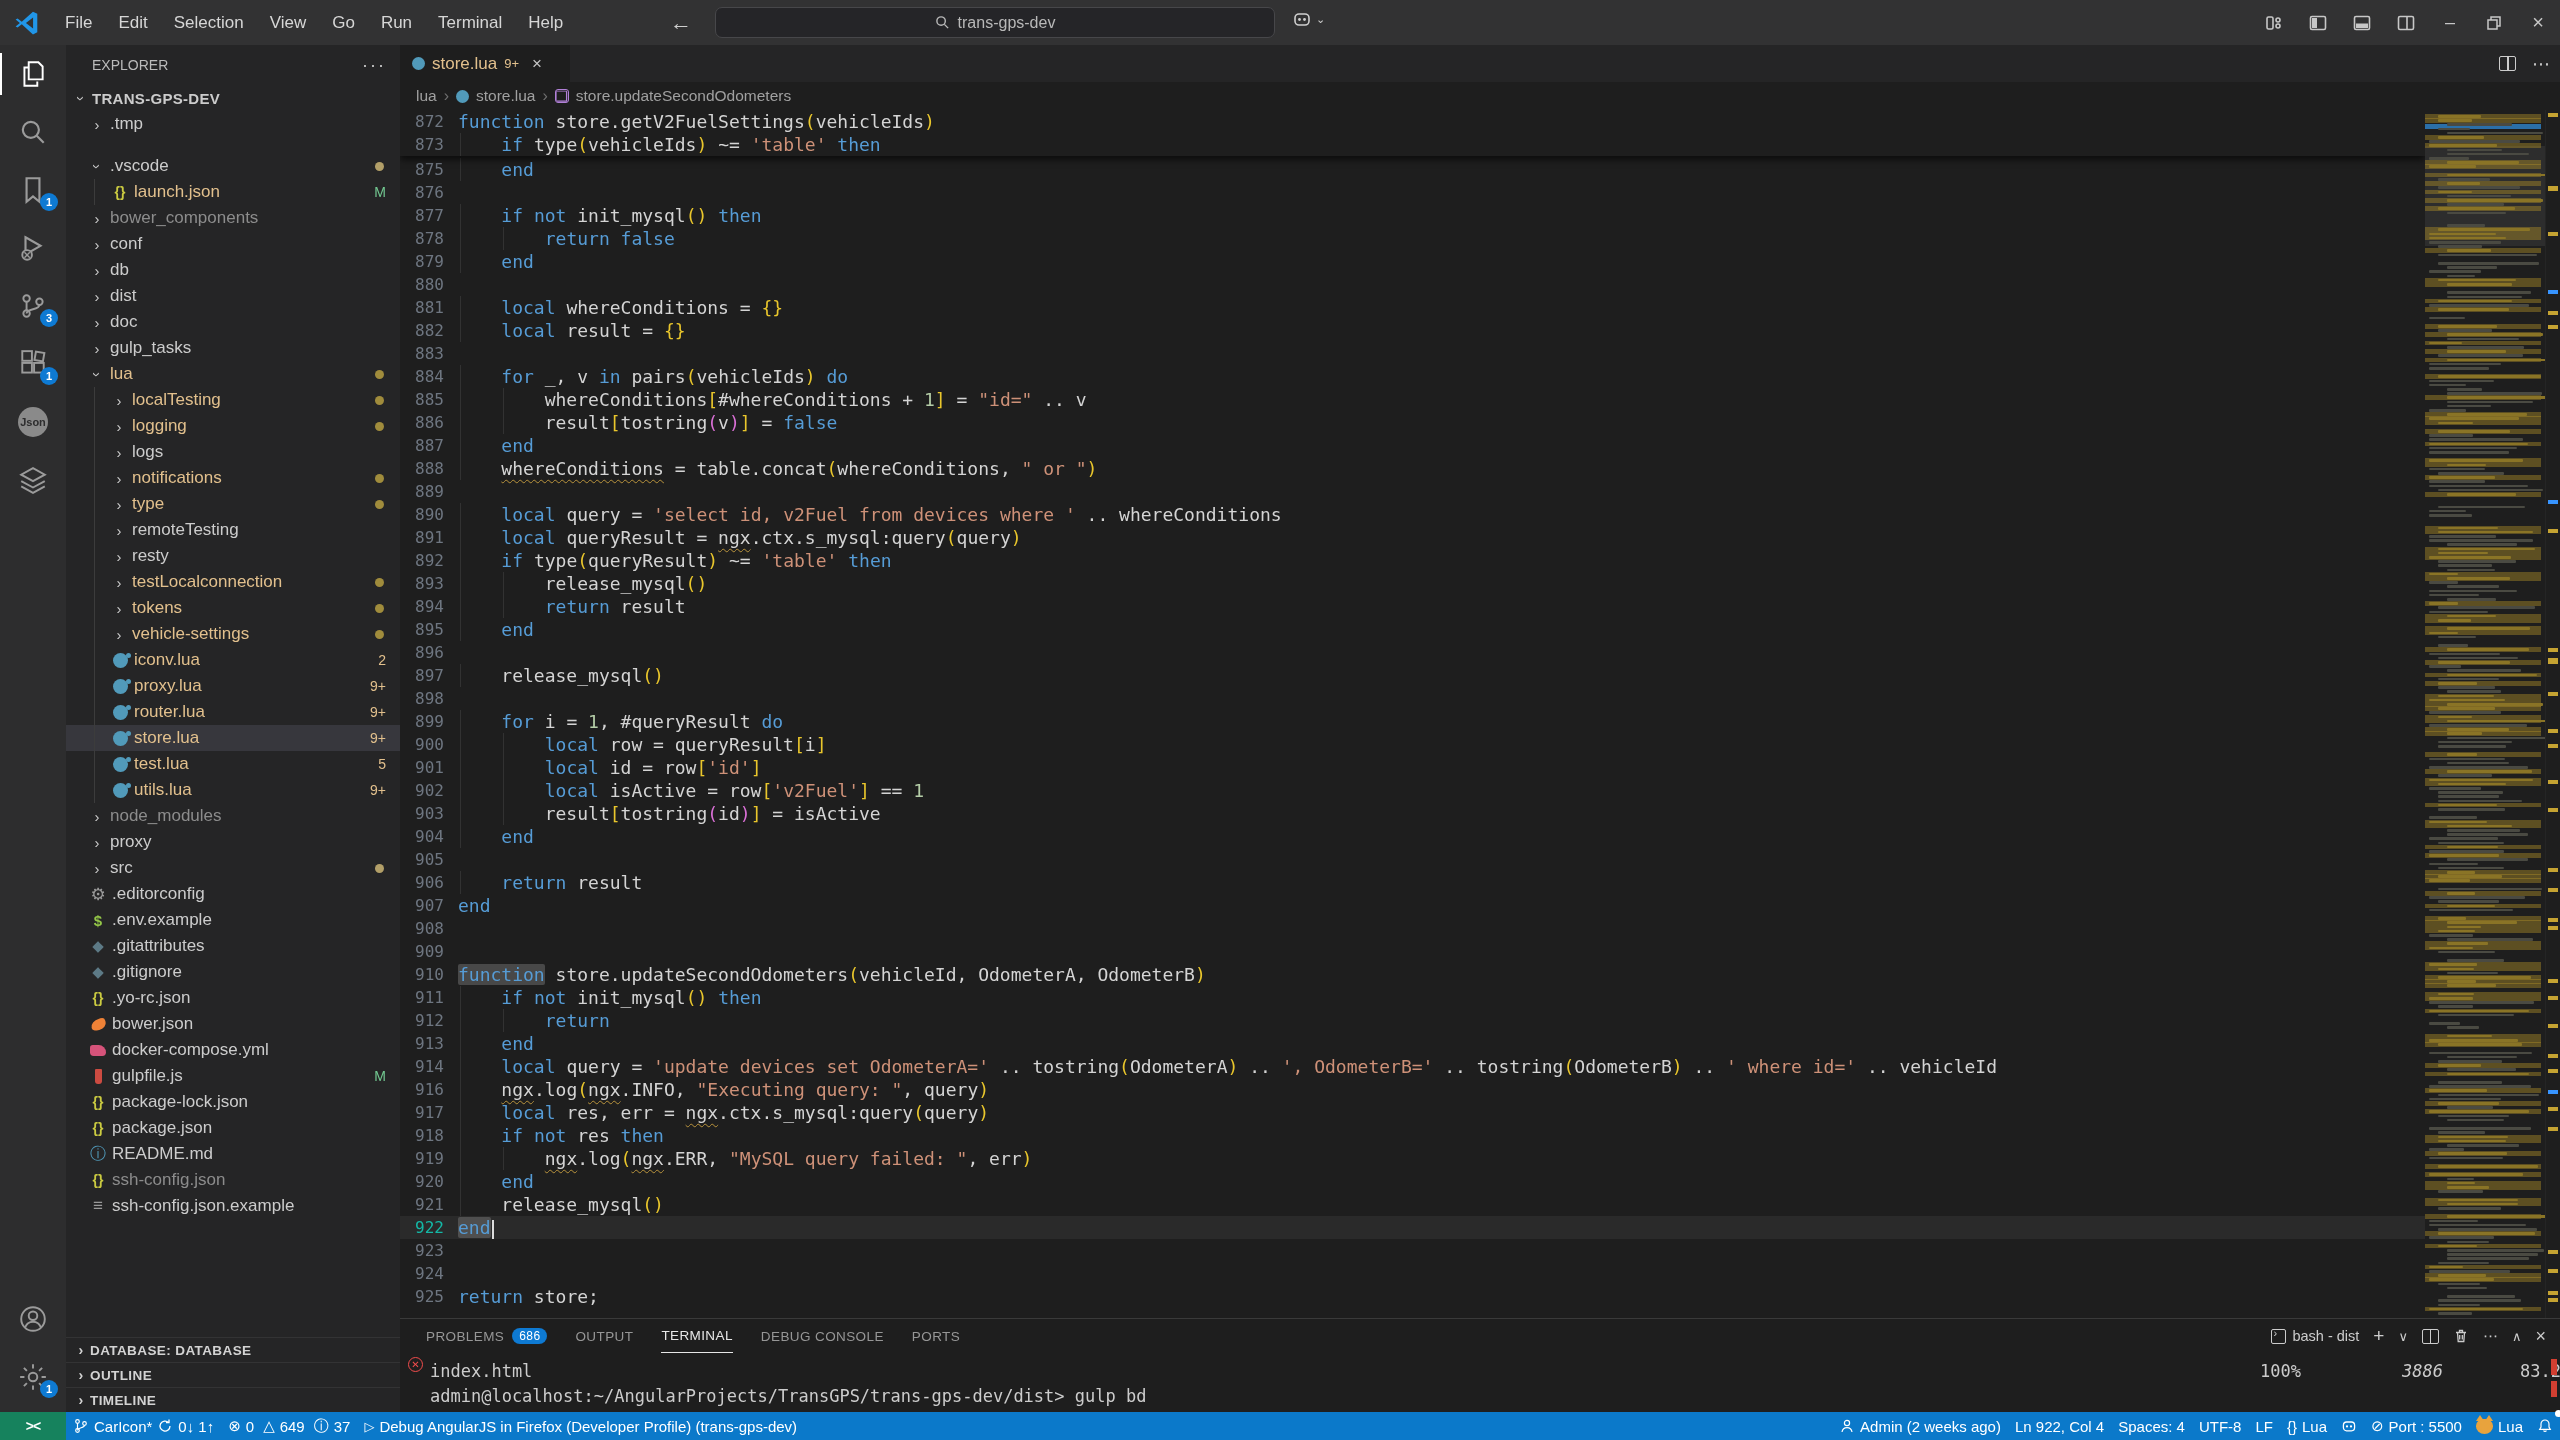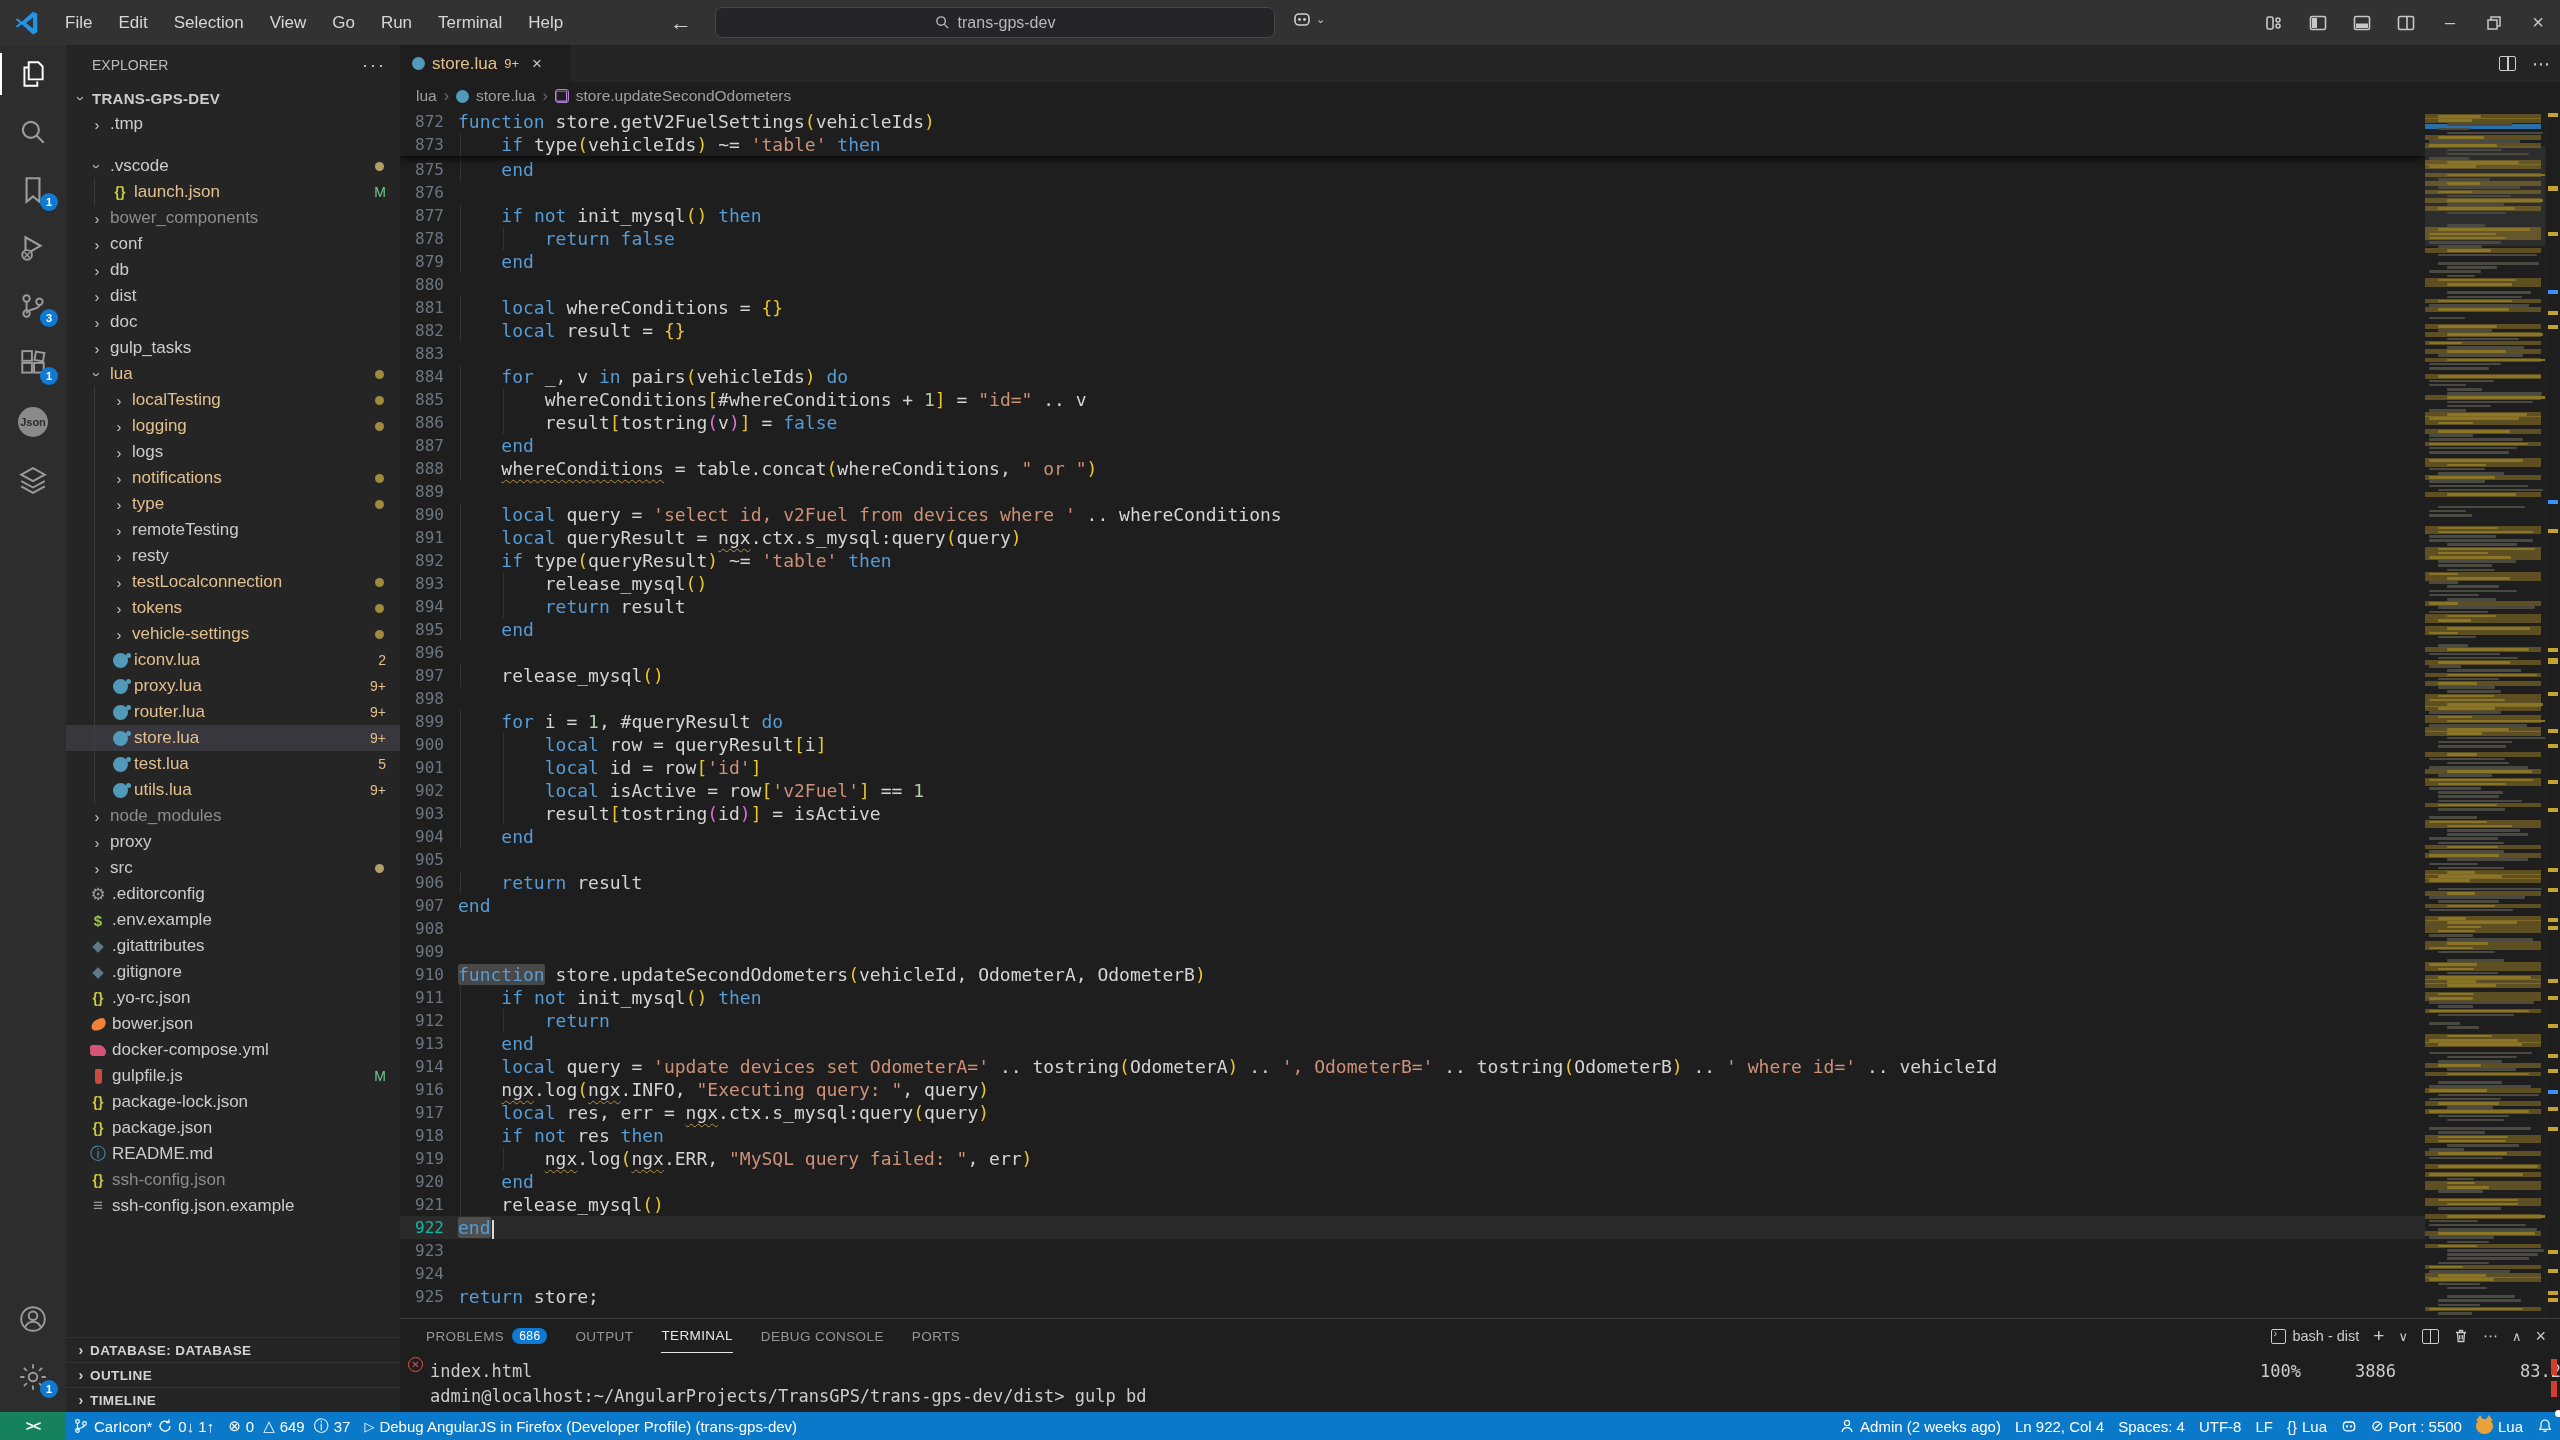--- a/index.html
+++ b/index.html
@@ -126,21 +126,21 @@
   #panel-tabs { height:34px; display:flex; align-items:center; padding-left:26px; gap:28px; }
   .ptab { font-size:13.5px; letter-spacing:.4px; color:#969696; display:flex; align-items:center; gap:8px; cursor:pointer; height:34px; }
   .ptab.active { color:#e7e7e7; border-bottom:1.5px solid #e7e7e7; }
   .pbadge { background:#0e7ad3; color:#fff; border-radius:10px; padding:1px 7px; font-size:12px; }
   #panel-actions { position:absolute; right:14px; top:0; height:34px; display:flex; align-items:center; gap:14px; color:#cccccc; font-size:15px; }
   #term-chip { display:flex; align-items:center; gap:6px; font-size:14.5px; color:#cccccc; }
   .term-glyph { width:15px; height:15px; border:1.3px solid #cccccc; border-radius:2px; position:relative; }
   .term-glyph::after { content:"›"; position:absolute; left:1px; top:-3px; font-size:11px; }
   #terminal { position:relative; font-size:17px; color:#cccccc; padding:6px 0 0 30px; line-height:25px; }
   #term-line1 { position:relative; }
-  #t-p1 { position:absolute; left:1830px; } #t-p2 { position:absolute; left:1925px; }
+  #t-p1 { position:absolute; left:1830px; } #t-p2 { position:absolute; left:1972px;font-style:italic; }
   #t-p3 { position:absolute; left:2090px; }
   #term-err { position:absolute; left:8px; top:38px; width:15px; height:15px; border:1.6px solid #f14c4c; border-radius:50%; color:#f14c4c;
     font-size:10px; display:flex; align-items:center; justify-content:center; }
   .term-red-mark { position:absolute; right:3px; width:6px; height:16px; background:#d23f31; }
 
   
   #statusbar { height:28px; background:#0b79ca; display:flex; align-items:center; color:#fff; font-size:15px; position:relative; }
   #remote-chip { width:66px; height:28px; background:#16825d; display:flex; align-items:center; justify-content:center; font-weight:bold;
     font-size:14px; letter-spacing:-1px; }
   .sb-item { display:flex; align-items:center; gap:5px; padding:0 7px; height:28px; cursor:pointer; white-space:nowrap; }

